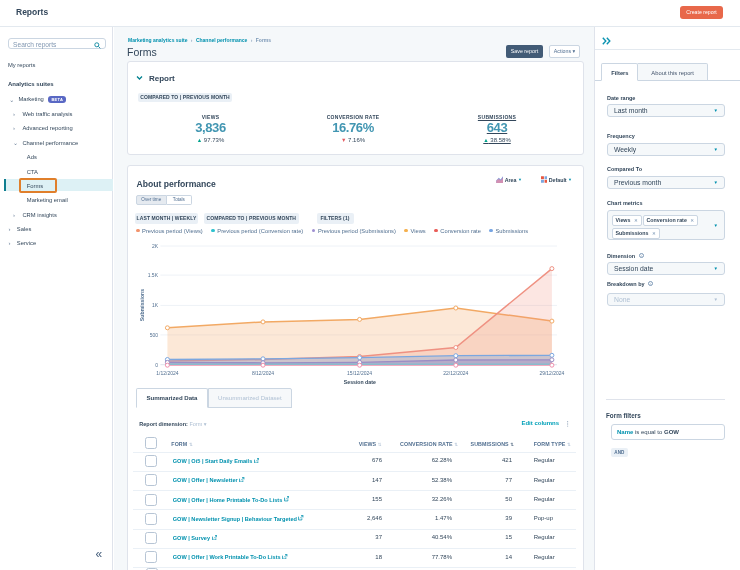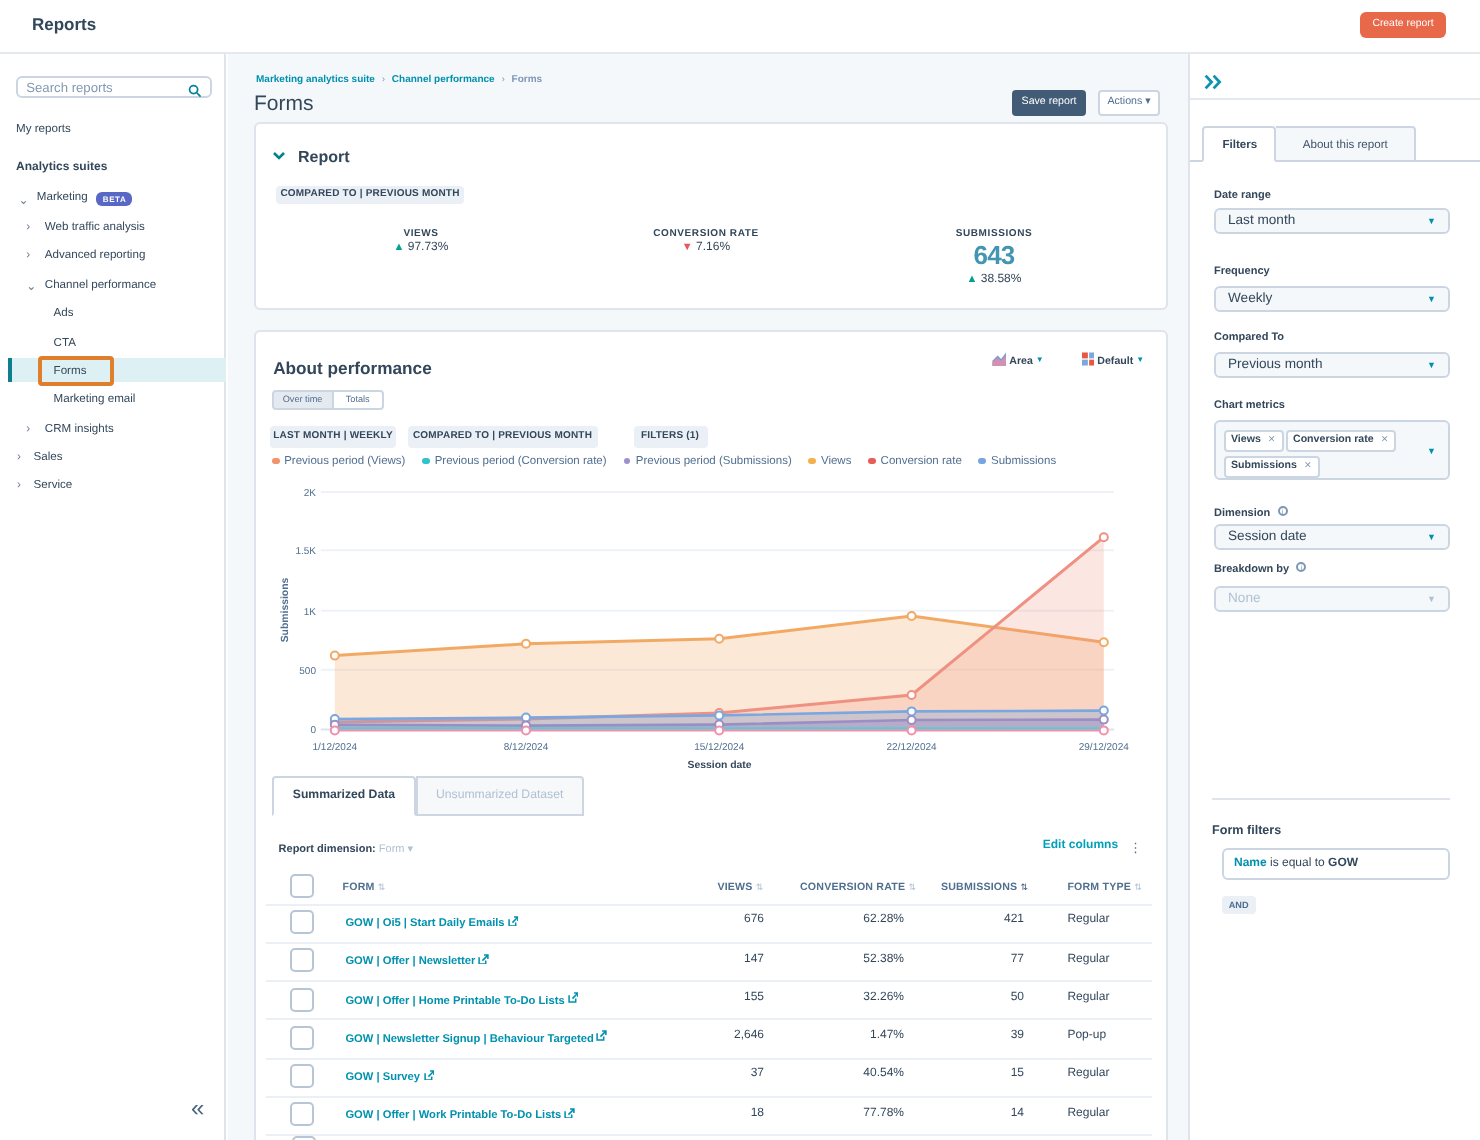--- a/index.html
+++ b/index.html
@@ -143,27 +143,29 @@
 <div class="abs" id="actions-btn">Actions ▾</div>
 
 <div class="card" id="card1"></div>
 <svg class="abs" id="sum-chev" width="7" height="6" viewBox="0 0 7 6">
     <path d="M1 1.5 L3.5 4 L6 1.5" fill="none" stroke="#00818f" stroke-width="1.3"></path>
   </svg>
 <div class="abs" id="sum-head">Report</div>
 <div class="badge" id="cmp-badge">COMPARED TO | PREVIOUS MONTH</div>
 <div class="metric" style="left:134.5px;">
   <div class="lab">VIEWS</div>
+  <div class="num">3,836</div>
   <div class="delta"><span class="up">▲</span> 97.73%</div>
 </div>
 <div class="metric" style="left:277px;">
   <div class="lab">CONVERSION RATE</div>
+  <div class="num">16.76%</div>
   <div class="delta"><span class="down">▼</span> 7.16%</div>
 </div>
-<div class="metric" style="left:421px;">
+<div class="metric" style="left:421px;text-decoration:underline;">
   <div class="lab">SUBMISSIONS</div>
   <div class="num">643</div>
   <div class="delta"><span class="up">▲</span> 38.58%</div>
 </div>
 
 <div class="card" id="card2"></div>
 <div class="abs" id="fp-title">About performance</div>
 <div class="abs" id="selector-area"><svg width="7.4" height="7" viewBox="0 0 8 8" style="vertical-align:-1px;">
       <path d="M0 8 L0 5 L3 2 L5 4 L8 0 L8 8 Z" fill="#8797d4"></path>
       <path d="M0 8 L0 5.5 L3 3.5 L5 5 L8 2 L8 8 Z" fill="#e58faa" opacity="0.8"></path>

